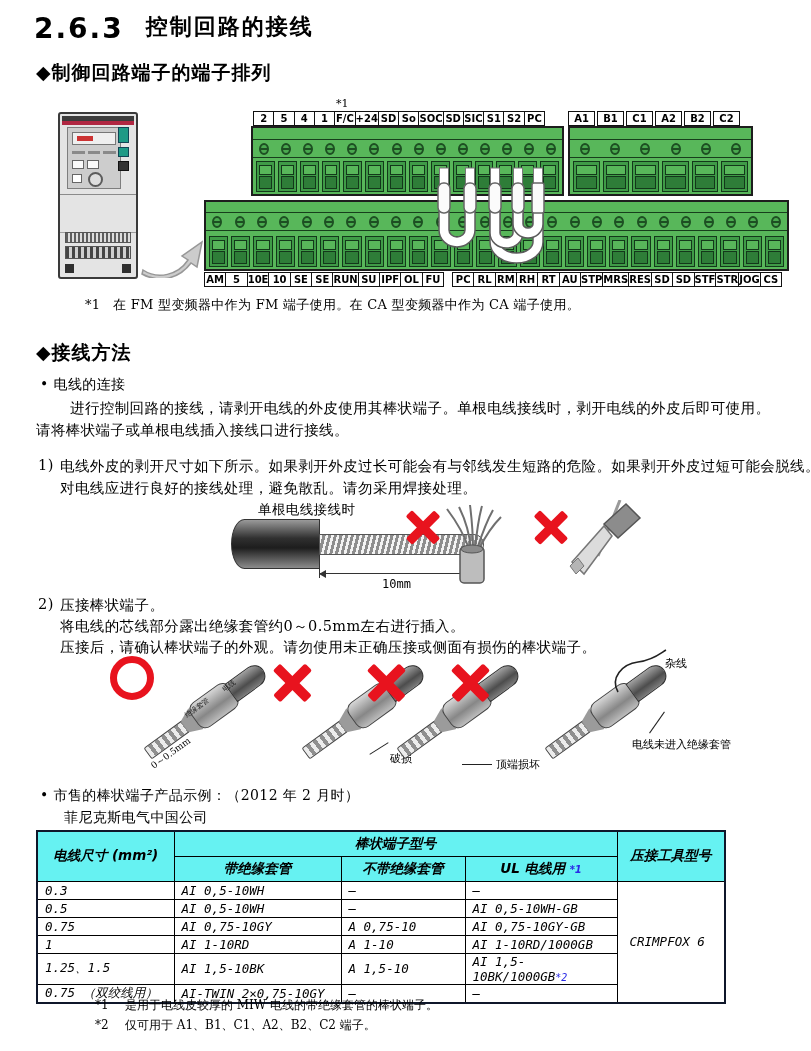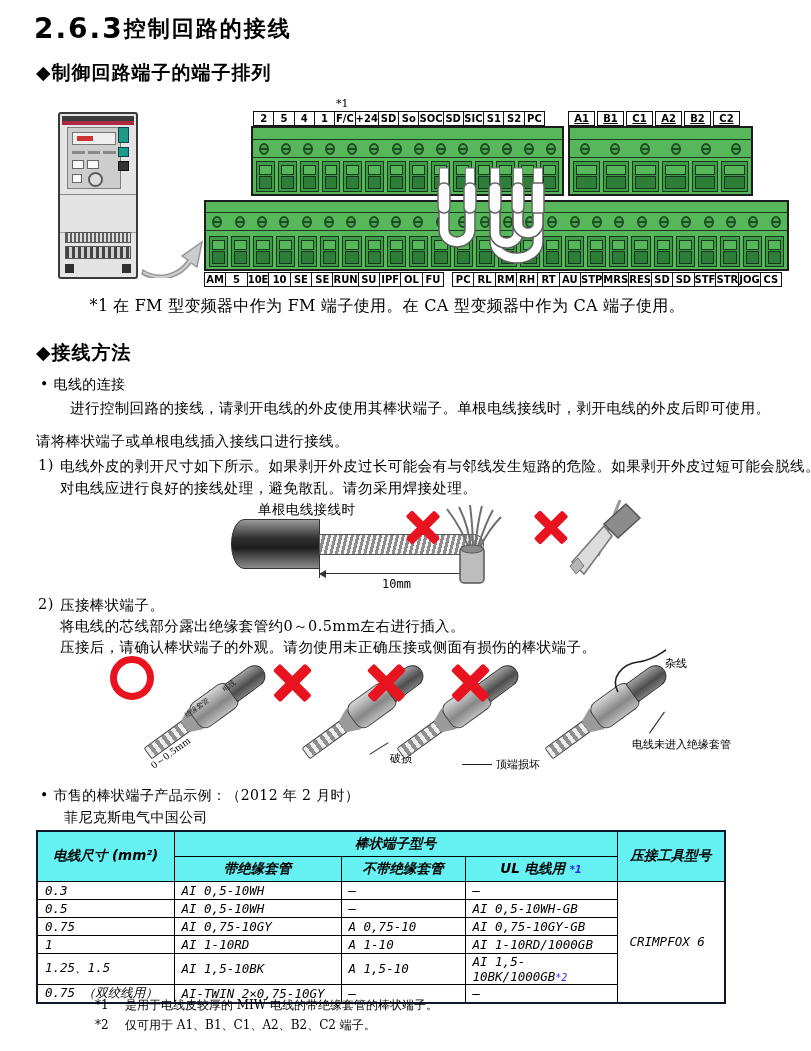--- a/index.html
+++ b/index.html
@@ -8,21 +8,21 @@
   }
   *{margin:0;padding:0;box-sizing:border-box;}
   html,body{background:#fff;}
   .page{position:relative;width:811px;height:1051px;background:#fff;overflow:hidden;
          font-family:"DejaVu Serif","Liberation Serif",serif;color:#000;}
   .abs{position:absolute;}
   .sans{font-family:"DejaVu Sans","Liberation Sans",sans-serif;}
   .mono{font-family:"DejaVu Sans Mono","Liberation Mono",monospace;}
 
   
-  .title-row{left:34px;top:12px;display:flex;align-items:center;
+  .title-row{left:34px;top:12px;display:flex;align-items:flex-start;gap:22px;
              font-weight:bold;}
   .title-num{font-size:28px;letter-spacing:2px;}
   .title-text{font-size:22px;letter-spacing:2px;}
   .subhead{font-weight:bold;font-size:19px;letter-spacing:1px;}
 
   
   .inverter{left:58px;top:112px;width:80px;height:167px;background:#e4e4e4;
             border:2px solid #3a3a3a;border-radius:3px;}
   .inv-top-dark{position:absolute;top:2px;left:2px;right:2px;height:5px;background:#3c3c3c;}
   .inv-stripe{position:absolute;top:7px;left:2px;right:2px;height:4px;background:#b02742;}
@@ -56,26 +56,26 @@
   .screw::after{content:"";position:absolute;left:0;right:0;top:40%;height:2px;background:#1d4f22;}
   .clamprow{position:absolute;left:3px;right:3px;bottom:2px;height:31px;display:flex;gap:3px;}
   .clamp{flex:1;background:var(--green-mid);border:1.5px solid #13381a;position:relative;}
   .clamp::before{content:"";position:absolute;left:2px;right:2px;top:3px;height:8px;background:var(--green);border:1px solid #13381a;}
   .clamp::after{content:"";position:absolute;left:2px;right:2px;bottom:2px;height:11px;background:#2e7d38;border:1px solid #13381a;}
   .lblrow{position:absolute;display:flex;height:15px;}
   .lblrow.spaced{justify-content:space-between;}
   .lbl{background:#fff;border:1px solid #111;font-family:"DejaVu Sans","Liberation Sans",sans-serif;
        font-weight:bold;font-size:10px;line-height:13px;text-align:center;flex:1;white-space:nowrap;}
   .lblrow.contig .lbl + .lbl{margin-left:-1px;}
-  .lblrow.spaced .lbl{flex:0 0 27px;text-decoration:underline;}
+  .lblrow.spaced .lbl{flex:0 0 27px;}
   .note-mark{font-size:11px;}
 
   
   .txt{position:absolute;font-size:14.5px;letter-spacing:0.4px;white-space:nowrap;}
-  .txt-sm{position:absolute;font-size:16px;letter-spacing:0.3px;white-space:nowrap;text-align:center;}
+  .txt-sm{position:absolute;font-size:13px;letter-spacing:0.3px;white-space:nowrap;}
 
   
   .omark{position:absolute;border:7px solid var(--red);border-radius:50%;}
   .xmark{position:absolute;}
   .xmark::before,.xmark::after{content:"";position:absolute;left:-6%;top:44%;width:112%;height:24%;
      background:var(--red);border-radius:2px;}
   .xmark::before{transform:rotate(45deg);} .xmark::after{transform:rotate(-45deg);}
 
   
   .sheath{position:absolute;left:231px;top:519px;width:89px;height:50px;
@@ -468,21 +468,21 @@
   </div>
 
   <div class="txt-sm" style="left:85px;top:296px;">
     <span class="fm" style="display:inline-block;width:28px;">*1</span><span>在 FM 型变频器中作为 FM 端子使用。在 CA 型变频器中作为 CA 端子使用。</span>
   </div>
 
   <div class="abs subhead sans" style="left:36px;top:340px;">◆接线方法</div>
 
   <div class="txt" style="left:40px;top:376px;font-size:14px;">• 电线的连接</div>
   <div class="txt" style="left:36px;top:399px;margin-left:34px;">进行控制回路的接线，请剥开电线的外皮使用其棒状端子。单根电线接线时，剥开电线的外皮后即可使用。</div>
-  <div class="txt" style="left:36px;top:432px;">请将棒状端子或单根电线插入接线口进行接线。</div>
+  <div class="txt" style="left:36px;top:421px;">请将棒状端子或单根电线插入接线口进行接线。</div>
 
   <div class="txt" style="left:38px;top:457px;">1)</div>
   <div class="txt" style="left:60px;top:457px;">电线外皮的剥开尺寸如下所示。如果剥开外皮过长可能会有与邻线发生短路的危险。如果剥开外皮过短可能会脱线。</div>
   <div class="txt" style="left:60px;top:479px;">对电线应进行良好的接线处理，避免散乱。请勿采用焊接处理。</div>
 
   <div class="txt" style="left:258px;top:501px;font-size:13.5px;">单根电线接线时</div>
   <div class="sheath"></div>
   <div class="strands"></div>
   <div class="dimtick" style="left:319px;"></div>
   <div class="dimtick" style="left:483px;"></div>

